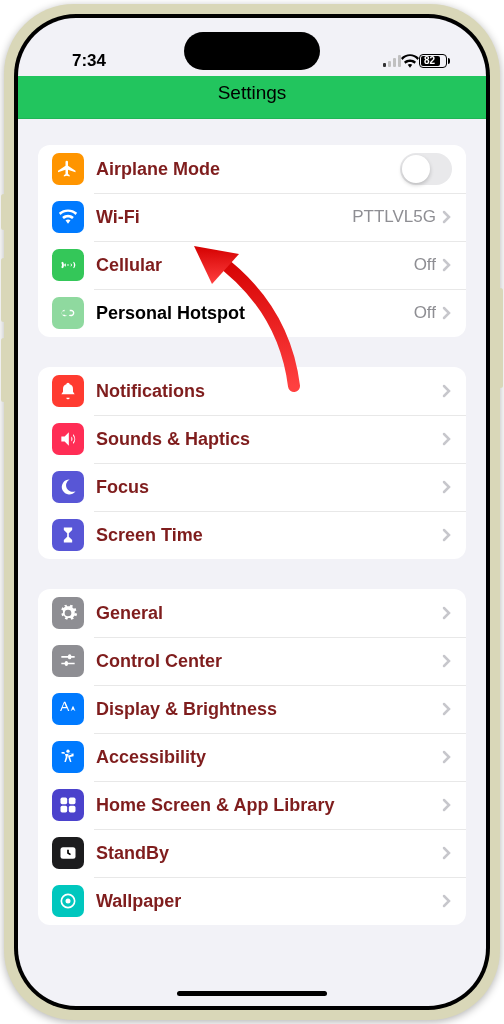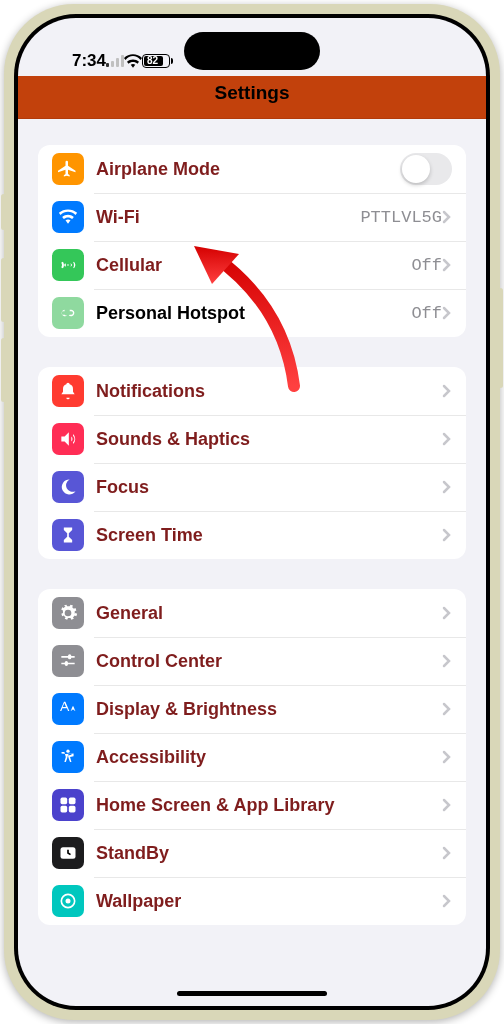--- a/index.html
+++ b/index.html
@@ -42,21 +42,21 @@
       left: 50%;
       transform: translateX(-50%);
       width: 136px;
       height: 38px;
       background: #000;
       border-radius: 20px;
       z-index: 10;
     }
     .statusbar {
       display: flex;
-      justify-content: flex-start;
+      justify-content: space-between;
       align-items: center;
       padding: 28px 30px 0;
       height: 58px;
       font-weight: 700;
       font-size: 17px;
     }
     .status-left { padding-left: 24px; }
     .status-right { display: flex; align-items: center; padding-right: 6px; }
     .signal { display: flex; align-items: flex-end; gap: 2px; height: 12px; }
     .signal span { width: 3px; background: #333; border-radius: 1px; }
@@ -68,23 +68,23 @@
     .battery-body {
       width: 28px; height: 14px; border: 1.5px solid #000; border-radius: 4px;
       display: flex; align-items: center; padding: 1px;
     }
     .battery-fill { width: 80%; height: 100%; background: #000; border-radius: 2px; position: relative; }
     .battery-pct { position:absolute; color:#fff; font-size:10px; font-weight:700; left:3px; top:-1px; }
     .battery-cap { width: 2px; height: 6px; background: #000; border-radius: 0 2px 2px 0; margin-left:1px; }
     .header {
       text-align: center;
       font-size: 19px;
-      font-weight: 700;
+      font-weight: 400;
       padding: 6px 12px 14px;
-      background: #c2410c;
+      background: #22c55e;
       border-bottom: 1px solid rgba(0,0,0,.08);
     }
     .content { padding: 0 20px; overflow: hidden; }
     .section {
       background: #fff;
       border-radius: 12px;
       margin-top: 30px;
     }
     .section:first-child { margin-top: 26px; }
     .row {
@@ -104,21 +104,21 @@
       background: rgba(0,0,0,.09);
     }
     .icon {
       width: 32px; height: 32px; border-radius: 7px;
       display: flex; align-items: center; justify-content: center;
       flex-shrink: 0; margin-right: 12px;
     }
     .icon svg { width: 20px; height: 20px; fill: #fff; }
     .label { font-size: 18px; font-weight: 600; color: #7f1d1d; flex: 1; }
     .disabled .label { color: #000000; }
-    .value { font-size: 17px; color: #8e8e93; margin-right: 0; font-family: Liberation Mono, monospace; }
+    .value { font-size: 17px; color: #8e8e93; margin-right: 6px; }
     .chevron { width: 10px; height: 14px; flex-shrink: 0; }
     .chevron path { stroke: #c7c7cc; stroke-width: 2.5; fill: none; stroke-linecap: round; }
     .toggle {
       width: 52px; height: 32px; background: #e9e9eb; border-radius: 16px;
       position: relative;
     }
     .toggle::after {
       content:''; position:absolute; width:28px; height:28px; background:#fff;
       border-radius:50%; top:2px; left:2px; box-shadow:0 2px 4px rgba(0,0,0,.2);
     }

